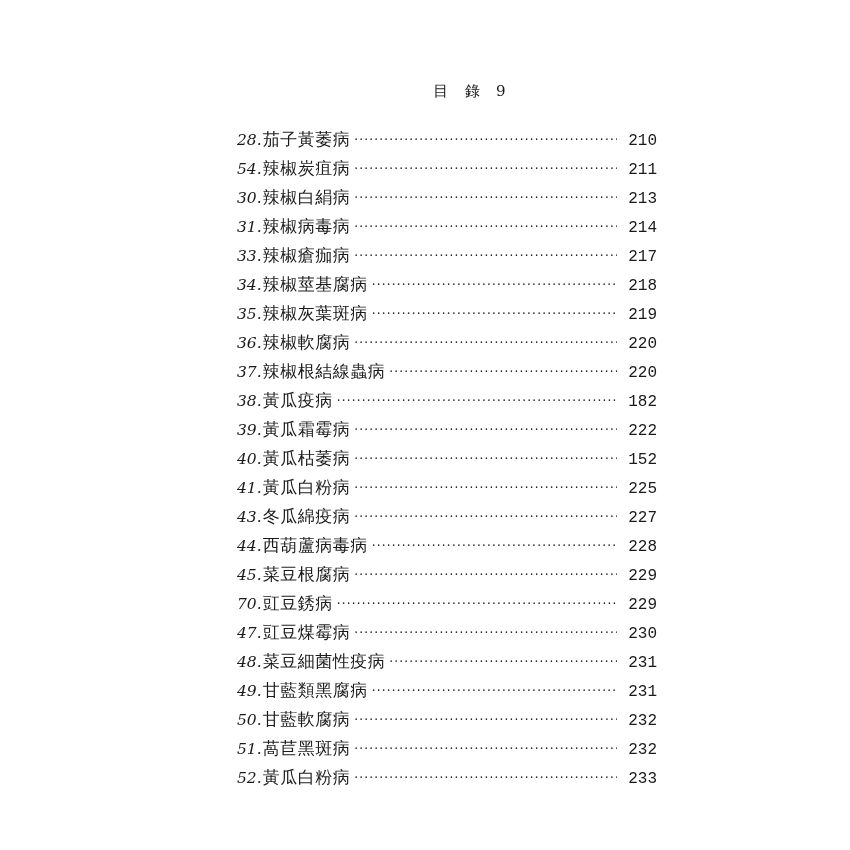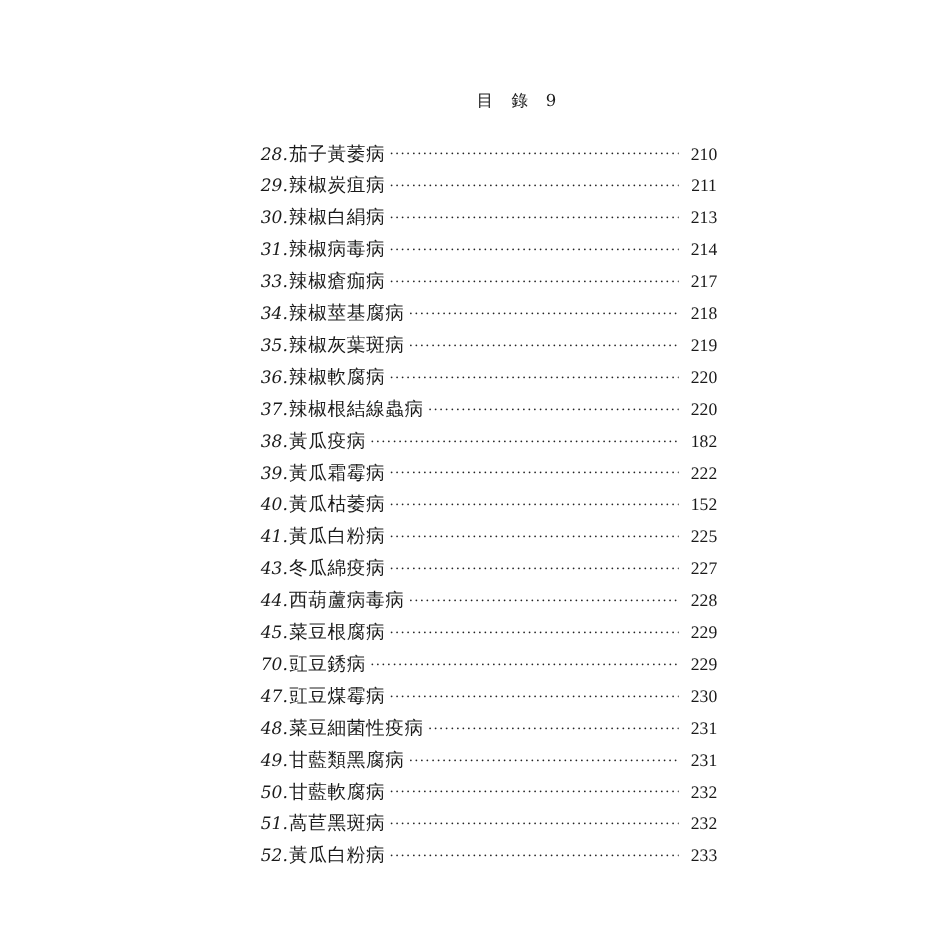--- a/index.html
+++ b/index.html
@@ -74,44 +74,44 @@
     content: "································································································";
     display: block;
     font-size: 12px;
     letter-spacing: 1.2px;
     color: #222;
     position: relative;
     top: -1px;
     white-space: nowrap;
   }
   .toc-page {
-    font-family: Liberation Serif, serif;
+    font-family: Liberation Mono, monospace;
     font-size: 16px;
     min-width: 34px;
-    text-align: center;
+    text-align: right;
   }
 </style>
 </head>
 <body>
 
 <div class="page">
 
   <div class="running-head">
     <span class="rh-label">目 錄</span><span class="rh-page">9</span>
   </div>
 
   <div class="toc">
       <div class="toc-row">
         <span class="toc-num">28.</span>
         <span class="toc-title">茄子黃萎病</span>
         <span class="toc-leader"></span>
         <span class="toc-page">210</span>
       </div>
       <div class="toc-row">
-        <span class="toc-num">29.</span>
+        <span class="toc-num">54.</span>
         <span class="toc-title">辣椒炭疽病</span>
         <span class="toc-leader"></span>
         <span class="toc-page">211</span>
       </div>
       <div class="toc-row">
         <span class="toc-num">30.</span>
         <span class="toc-title">辣椒白絹病</span>
         <span class="toc-leader"></span>
         <span class="toc-page">213</span>
       </div>

